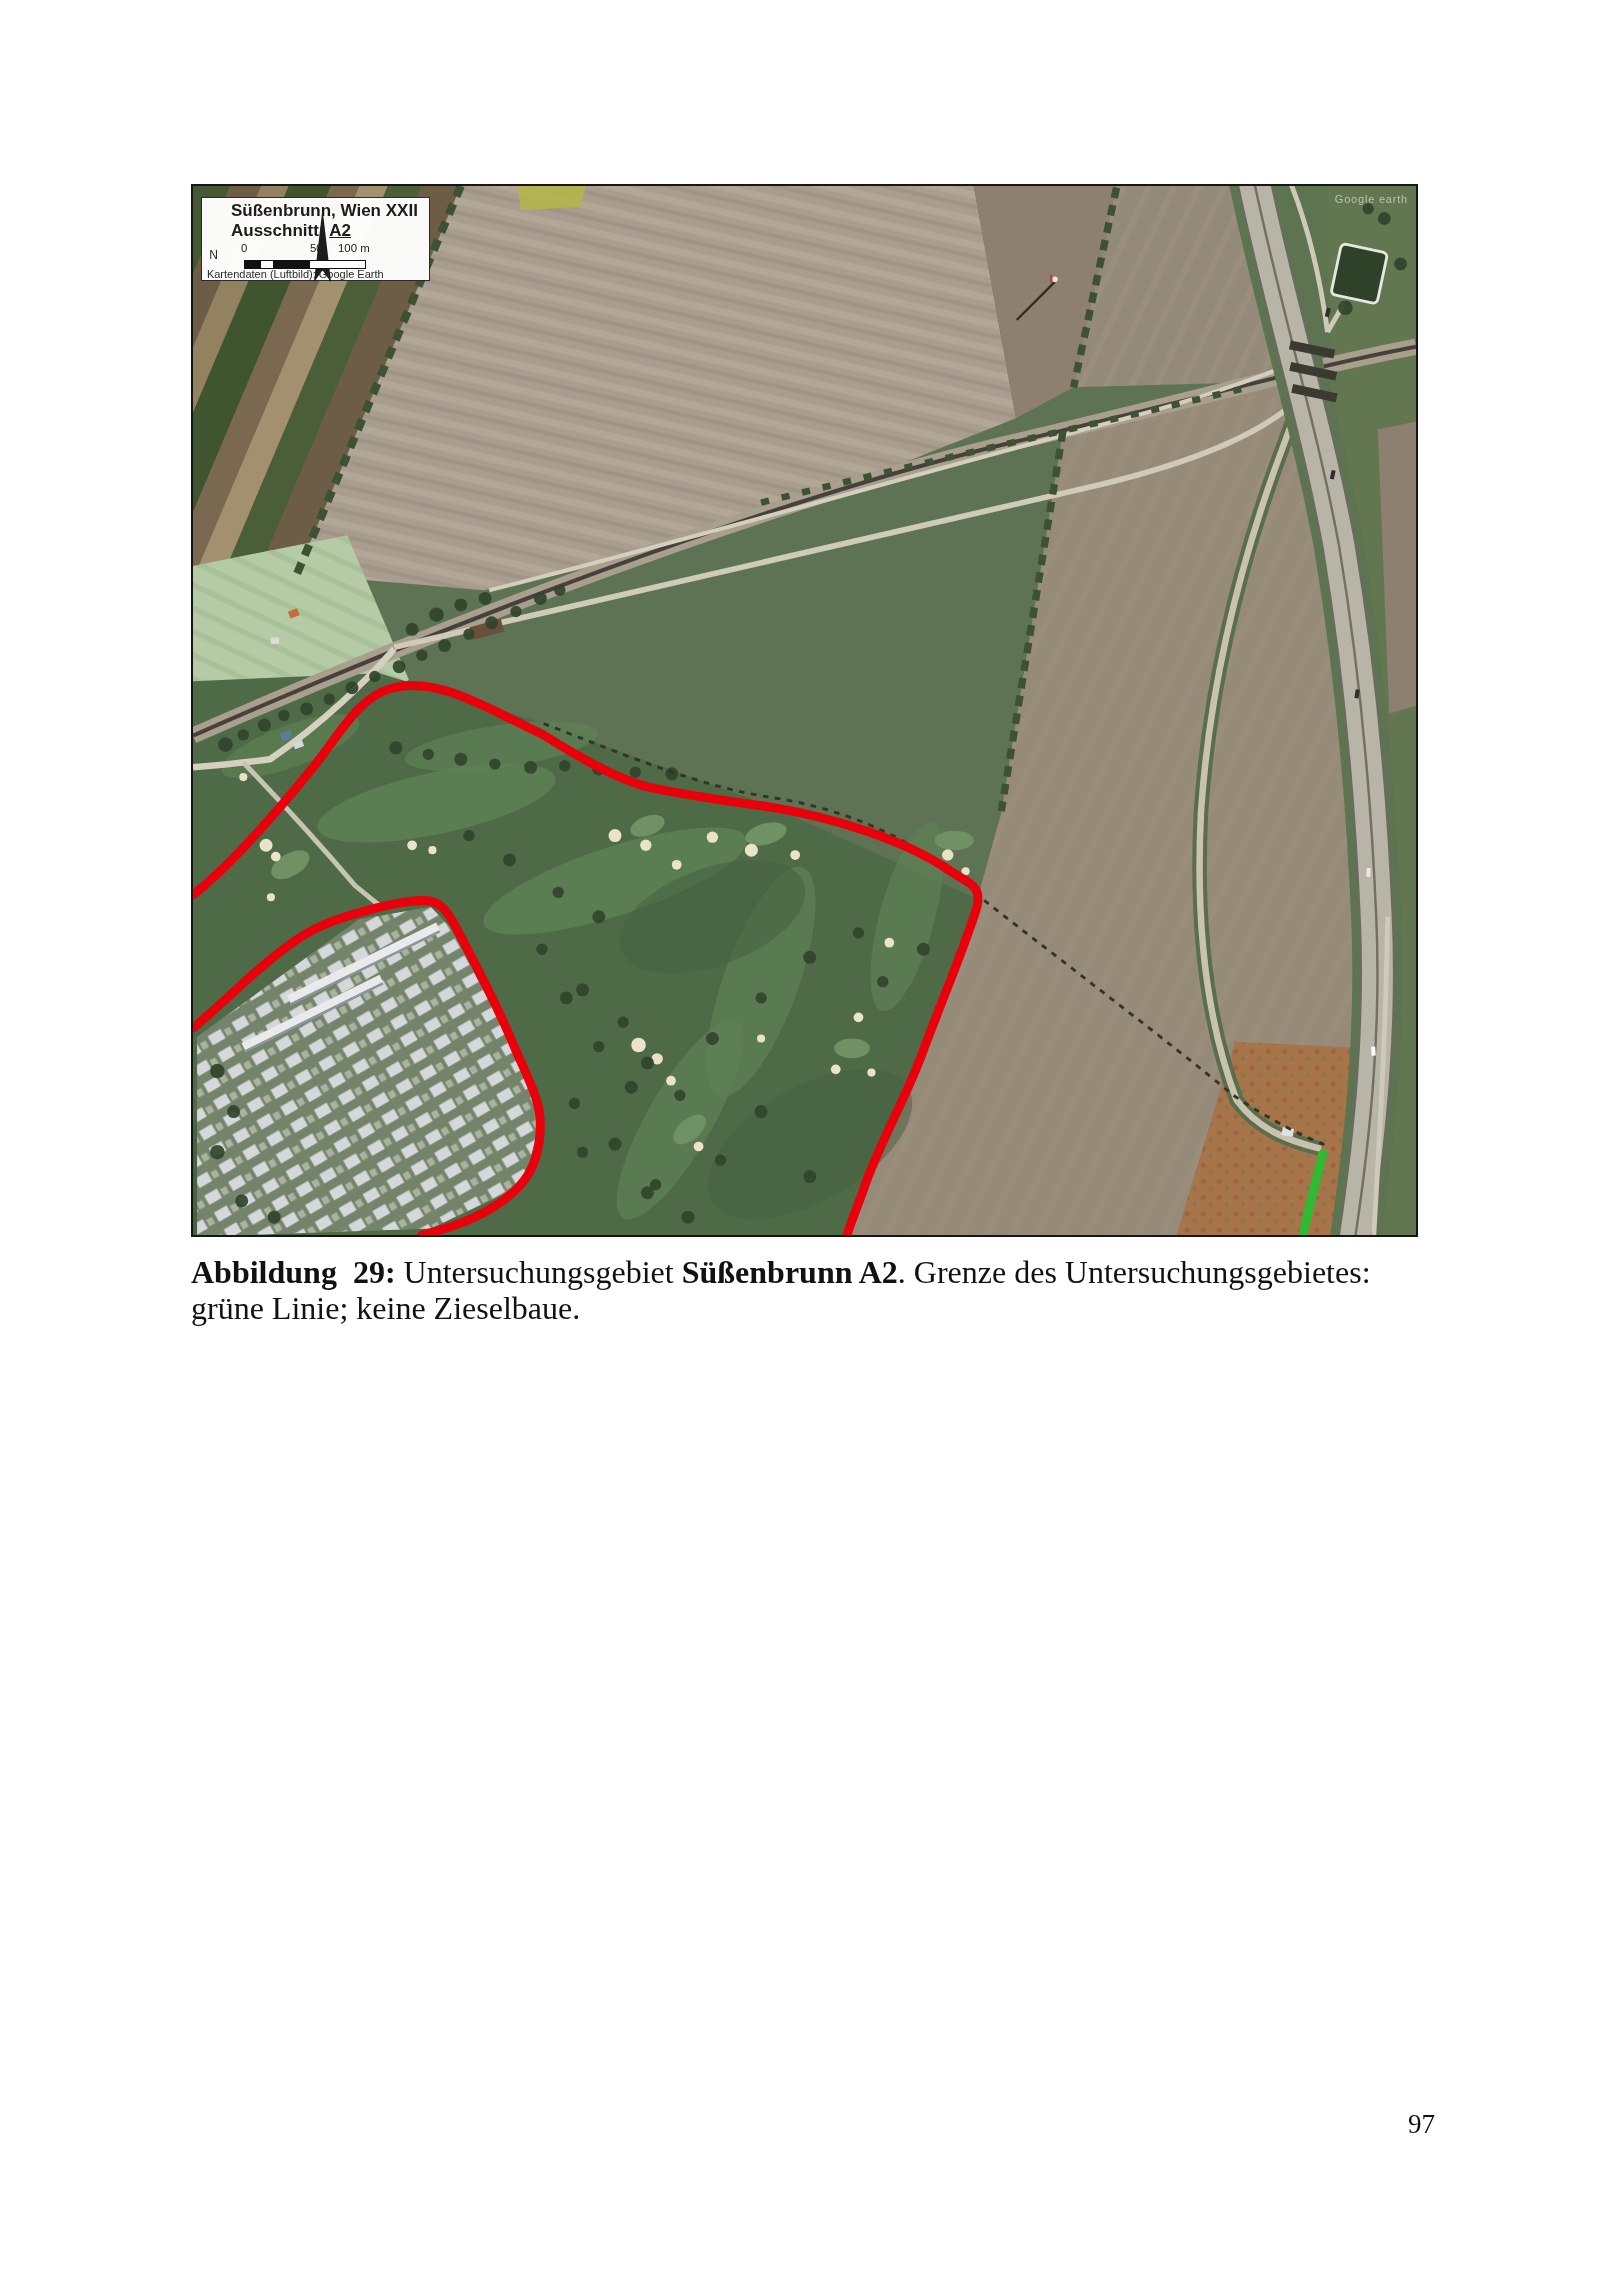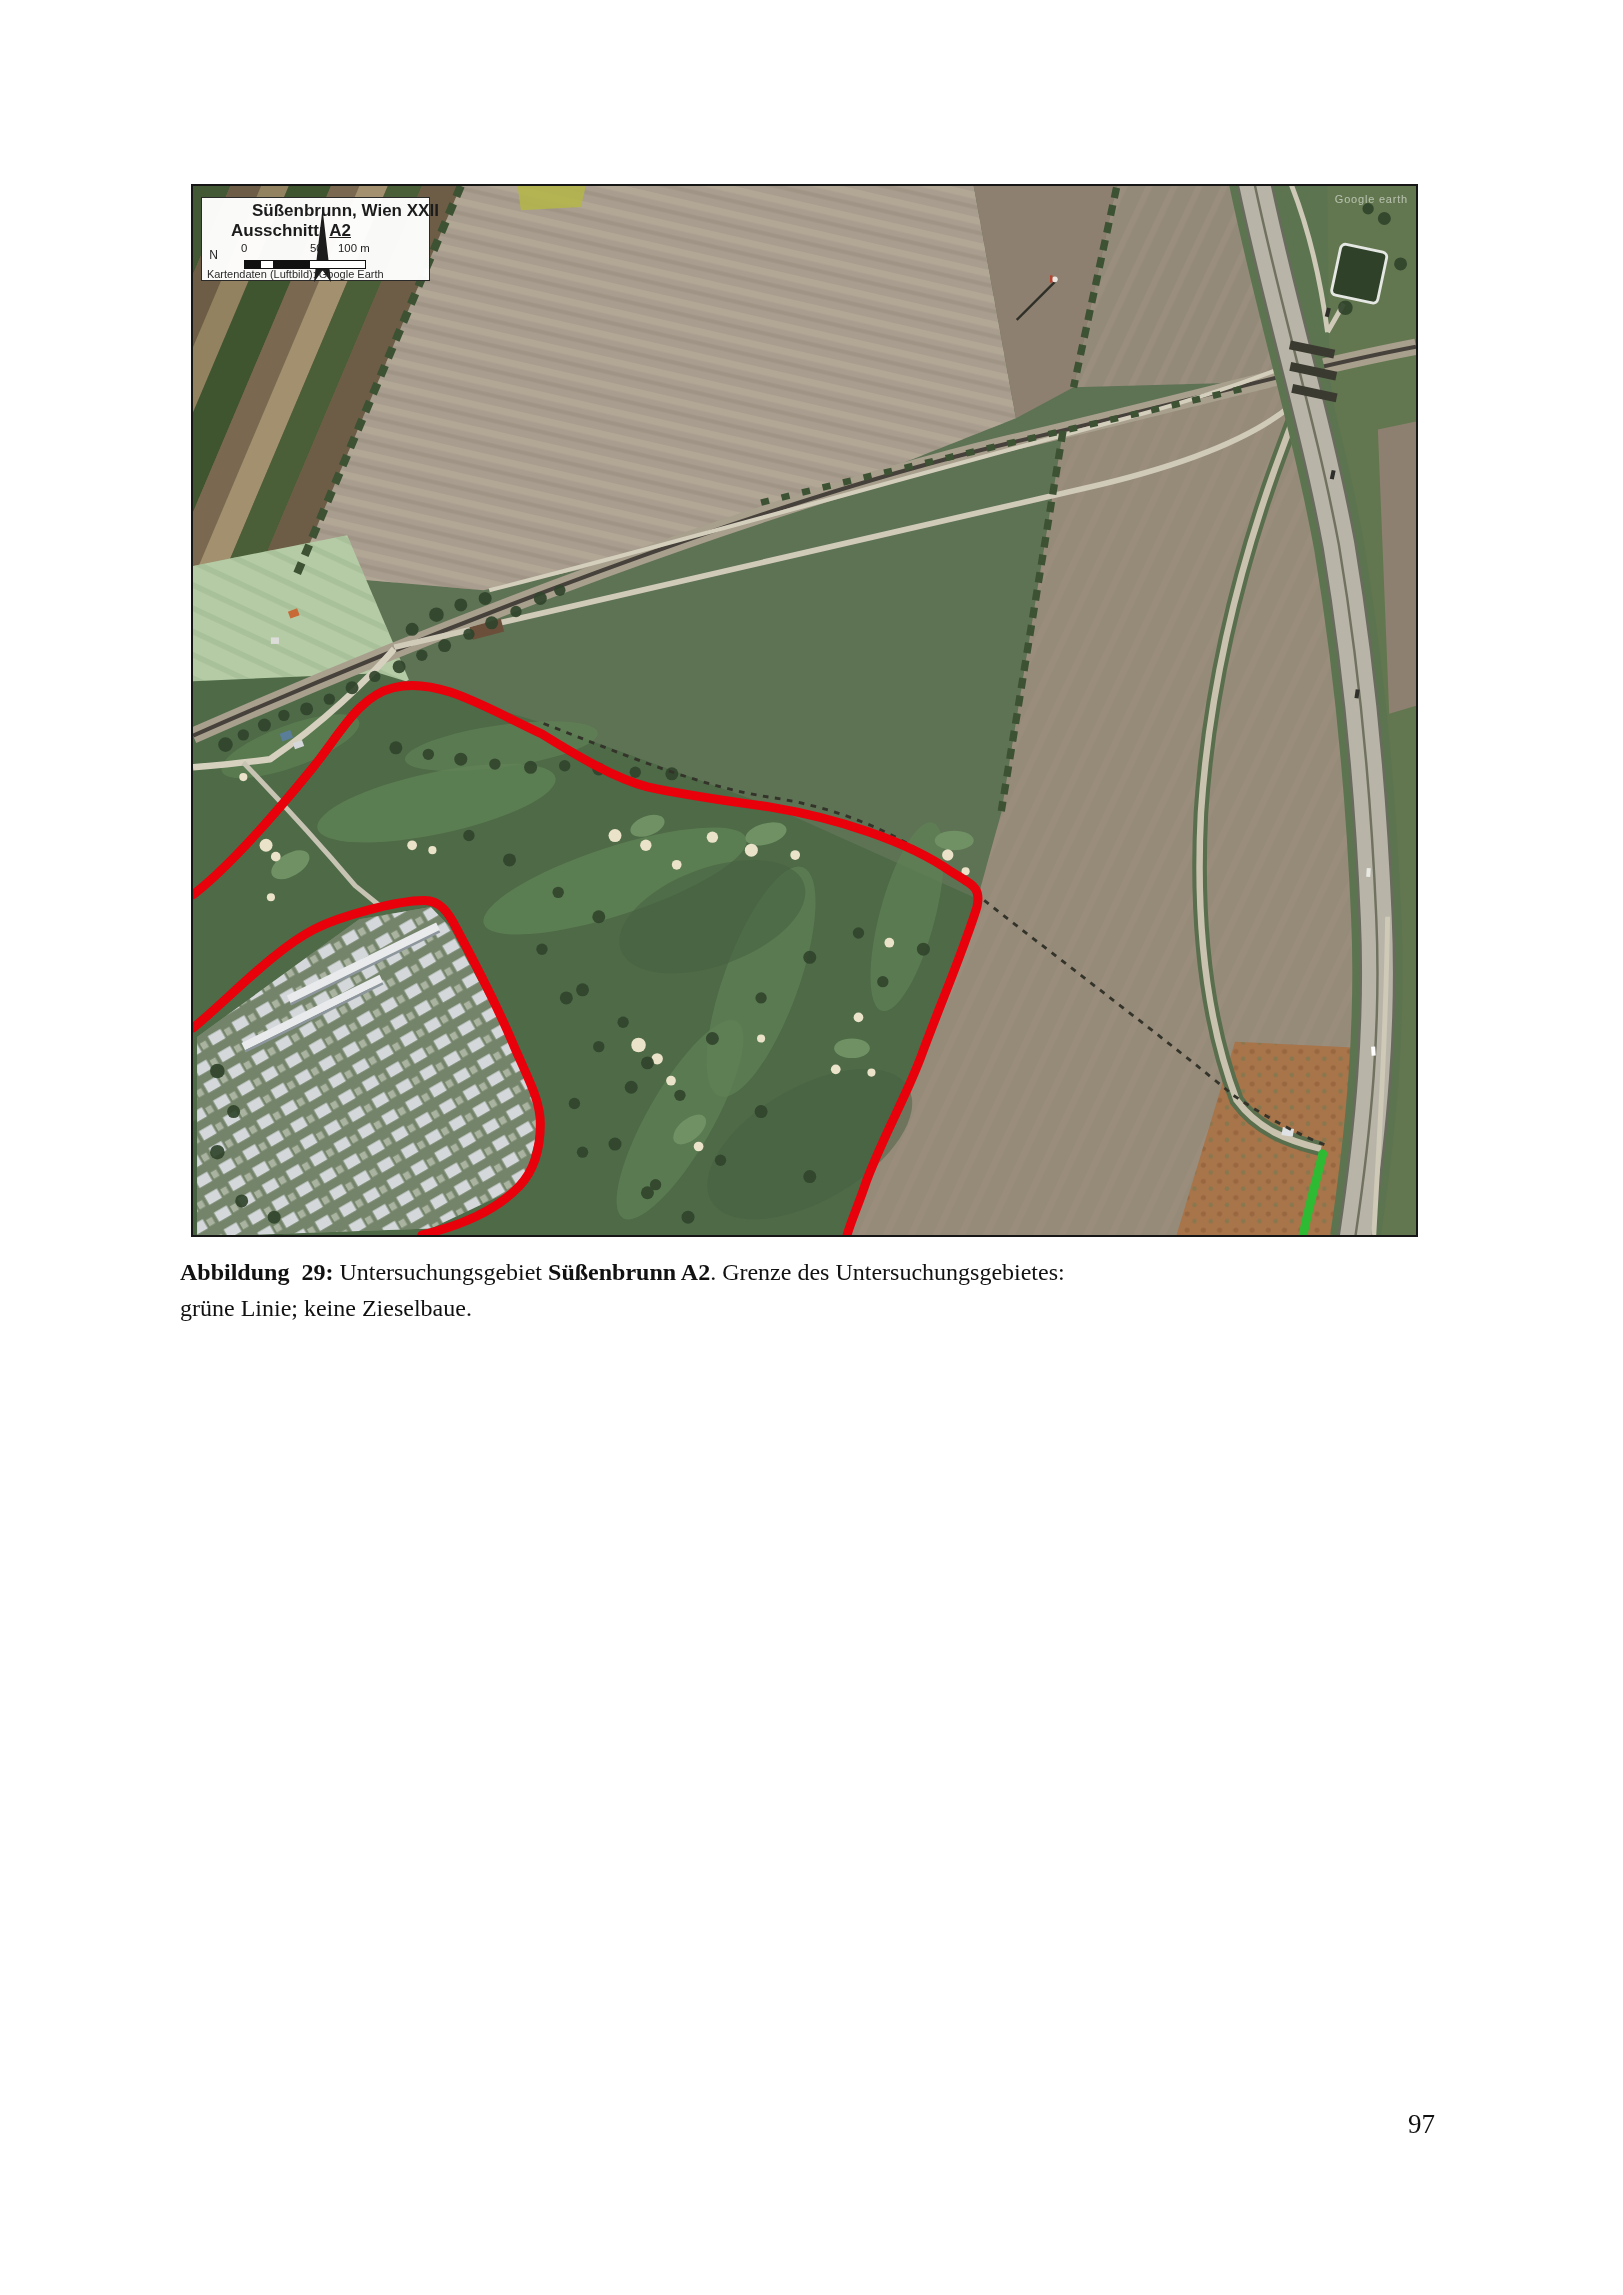--- a/index.html
+++ b/index.html
@@ -8,39 +8,39 @@
 
   
   .map-frame{position:absolute;left:191px;top:184px;width:1223px;height:1049px;
              border:2.4px solid #161616;background:#5e7254;}
   .map-frame svg{display:block;width:100%;height:100%;}
 
   
   .legend{position:absolute;left:8px;top:10.6px;width:229px;height:84px;
           background:rgba(255,255,255,0.97);border:1.6px solid #2a2a2a;
           font-family:"Liberation Sans",sans-serif;color:#1c1c1c;box-sizing:border-box;}
-  .legend-title{position:absolute;left:29px;top:3.2px;font-size:17px;font-weight:bold;white-space:nowrap;margin-left:21px;}
+  .legend-title{position:absolute;left:29px;top:3.2px;font-size:17px;font-weight:bold;white-space:nowrap;}
   .legend-subtitle{position:absolute;left:29px;top:23.5px;font-size:17px;font-weight:bold;white-space:nowrap;text-align:right;}
   .legend-subtitle .uv{text-decoration:underline;}
   .north-arrow{position:absolute;left:6.5px;top:9.7px;}
   .north-label{position:absolute;left:7.3px;top:50px;font-size:12px;}
   .tick{position:absolute;top:44px;font-size:11.4px;}
   .tick-0{left:39px;} .tick-50{left:108px;} .tick-100{left:136px;}
   .scalebar{position:absolute;left:42px;top:62px;width:120px;height:7.3px;
             border:0.8px solid #111;background:#fff;}
   .scalebar .seg{position:absolute;top:0;height:100%;}
   .legend-source{position:absolute;left:4.9px;top:70px;font-size:11px;color:#2b2b2b;white-space:nowrap;}
 
   
   .watermark{position:absolute;right:8px;top:6.5px;font-family:"Liberation Sans",sans-serif;
              font-size:11px;color:rgba(255,255,255,0.55);letter-spacing:0.8px;}
 
   
-  .caption{position:absolute;left:180px;top:1254px;width:1227px;
-           font-size:24px;line-height:36px;text-align:justify;}
+  .caption{position:absolute;left:191px;top:1254px;width:1227px;
+           font-size:32px;line-height:36px;text-align:justify;}
   .caption .cap-line{white-space:pre-wrap;}
   .caption b{font-weight:bold;}
 
   
   .page-number{position:absolute;left:1364px;top:2109px;width:71px;
                font-size:27px;text-align:right;}
 </style>
 </head>
 <body>
 

